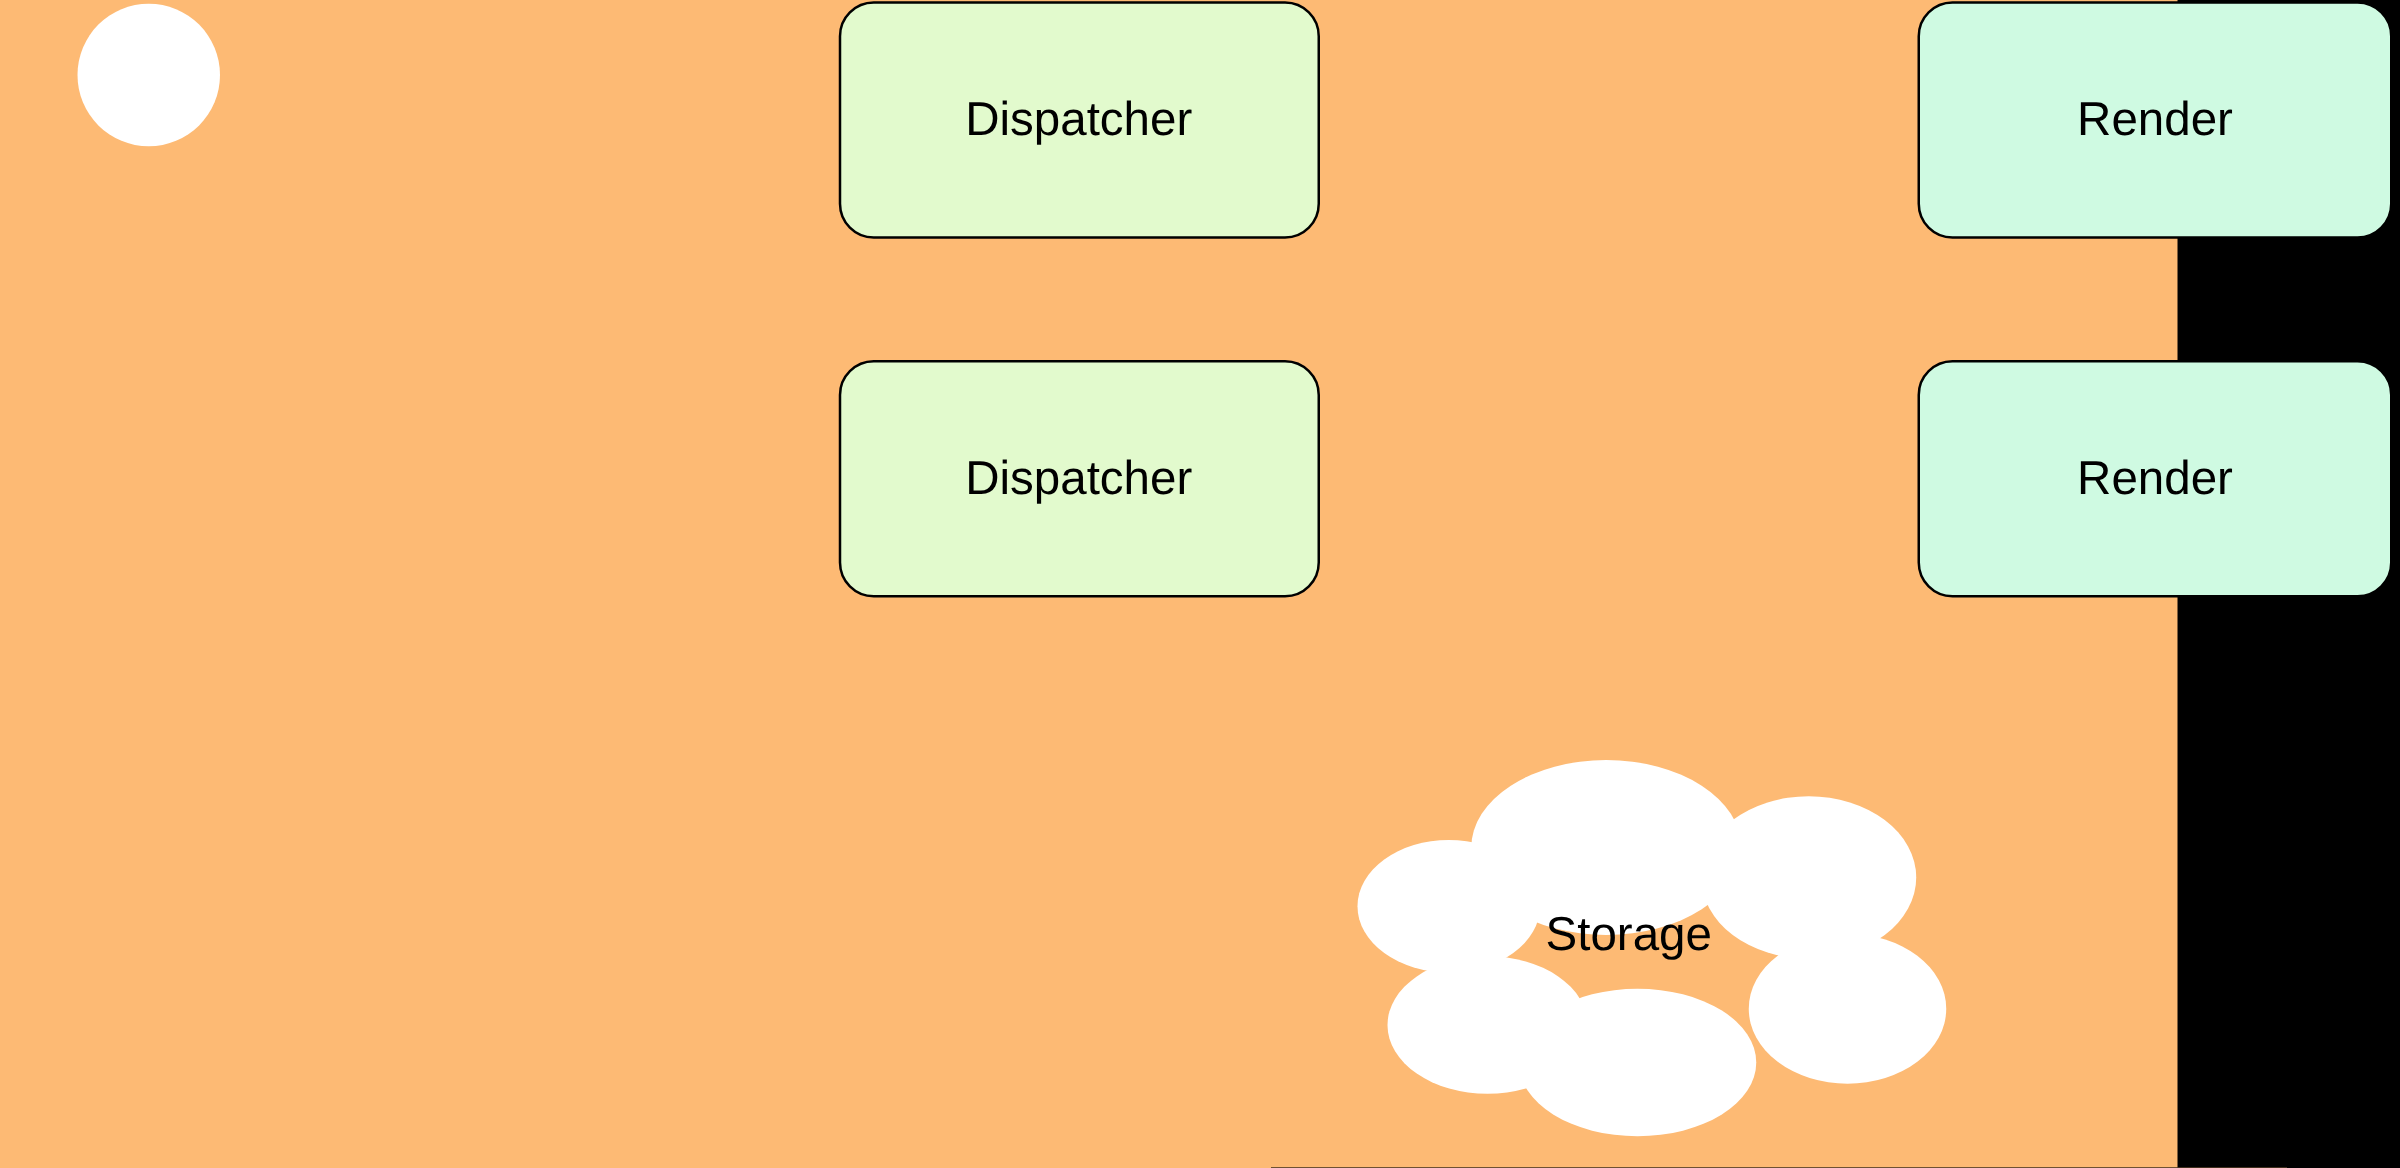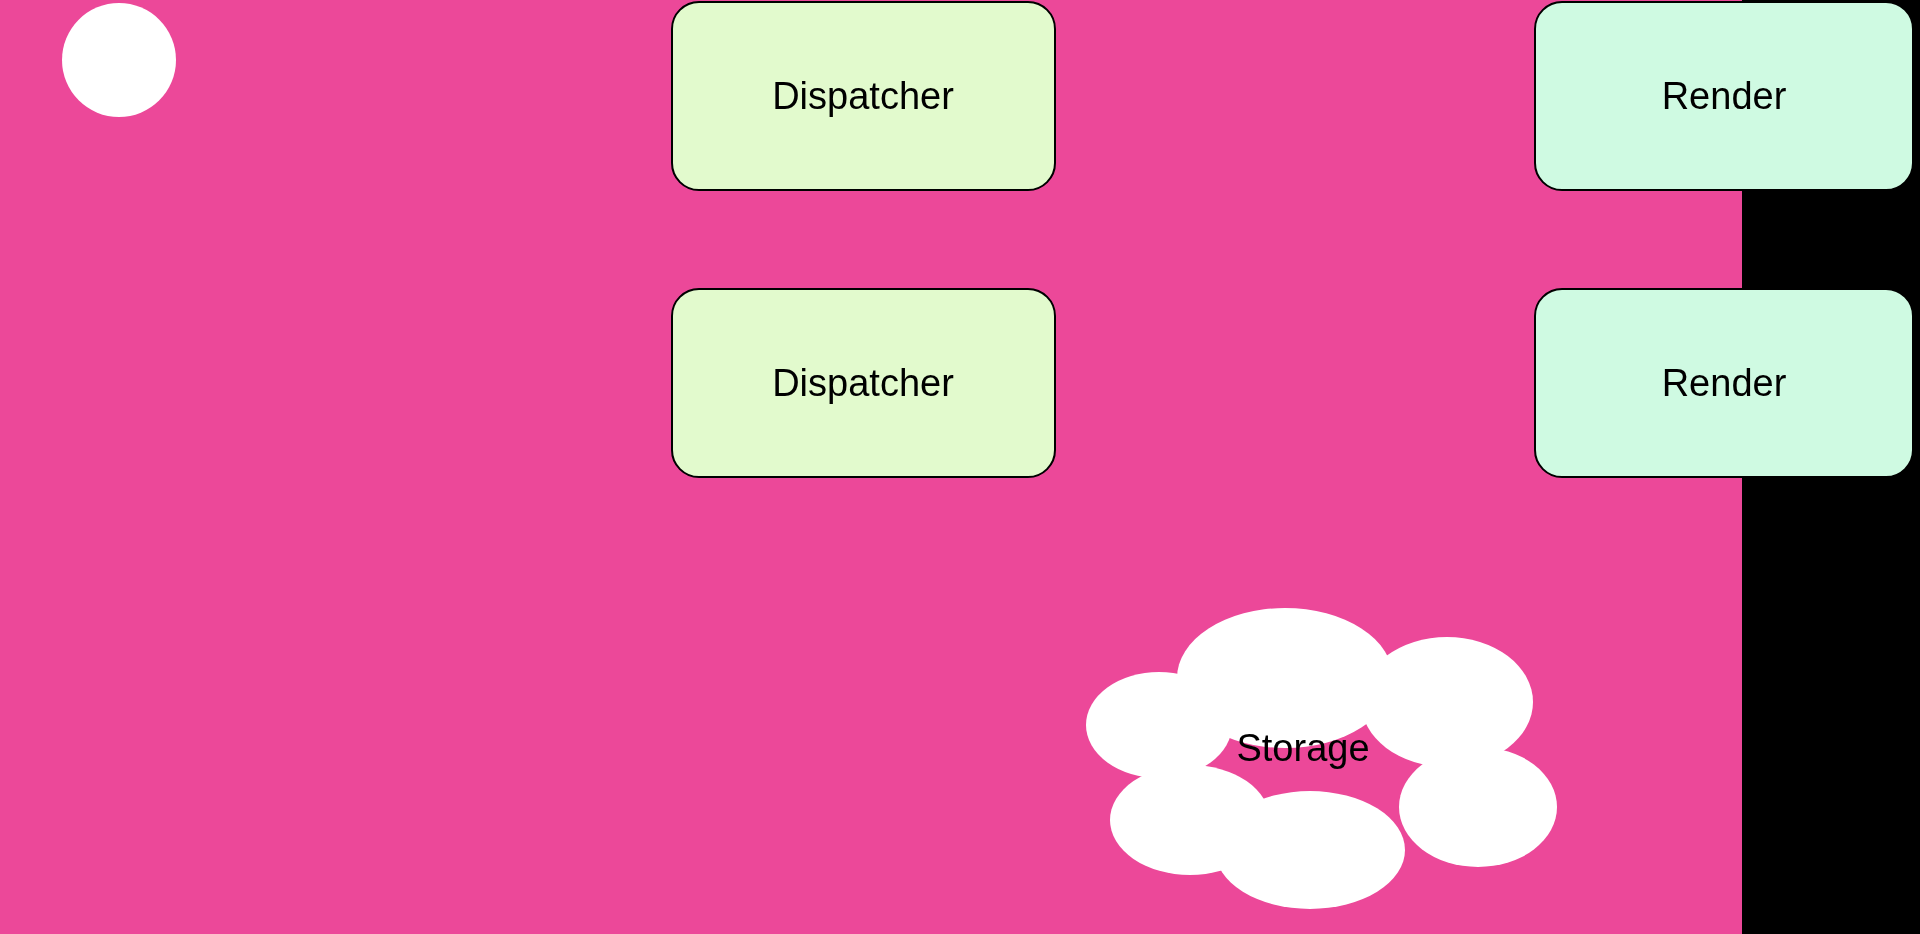--- a/index.html
+++ b/index.html
@@ -7,21 +7,21 @@
     padding: 0;
     width: 1920px;
     height: 934px;
     background: #000000;
     overflow: hidden;
   }
   .diagram-canvas {
     position: relative;
     width: 1742px;
     height: 934px;
-    background: #ec4899;
+    background: #fdba74;
   }
   svg {
     display: block;
   }
   .node-label {
     font-family: "Liberation Sans", "DejaVu Sans", sans-serif;
     font-size: 38px;
     font-weight: 400;
   }
 </style>

